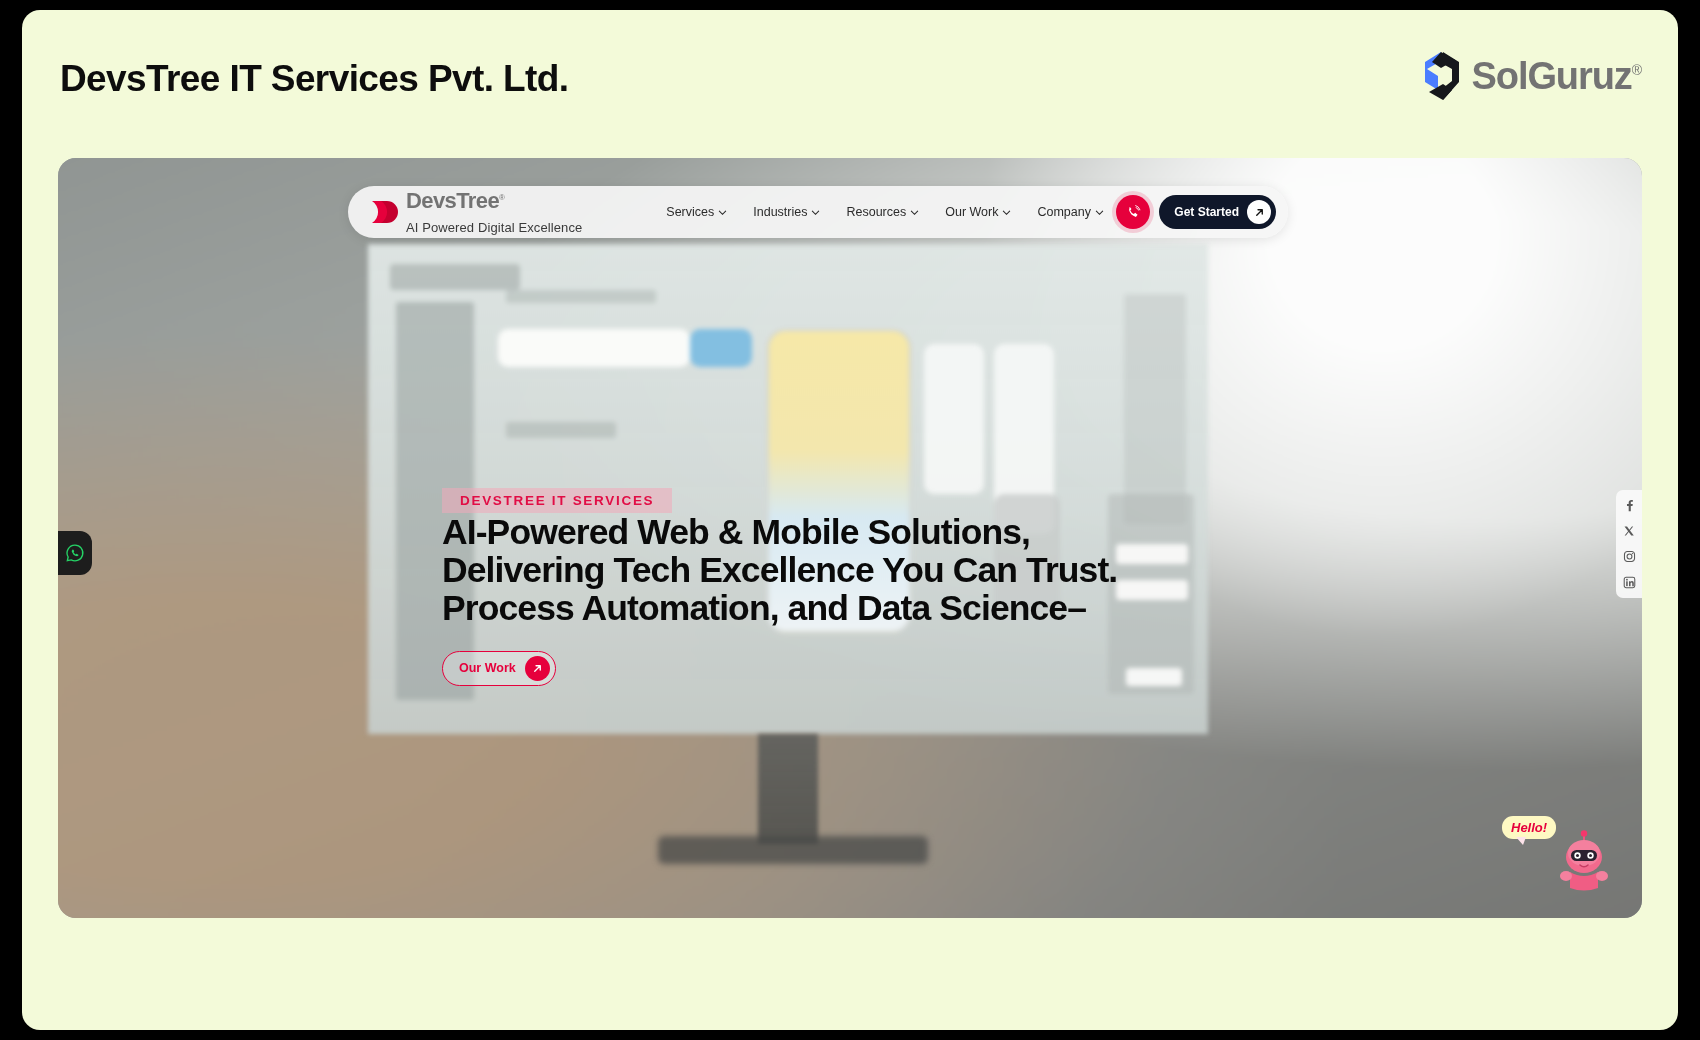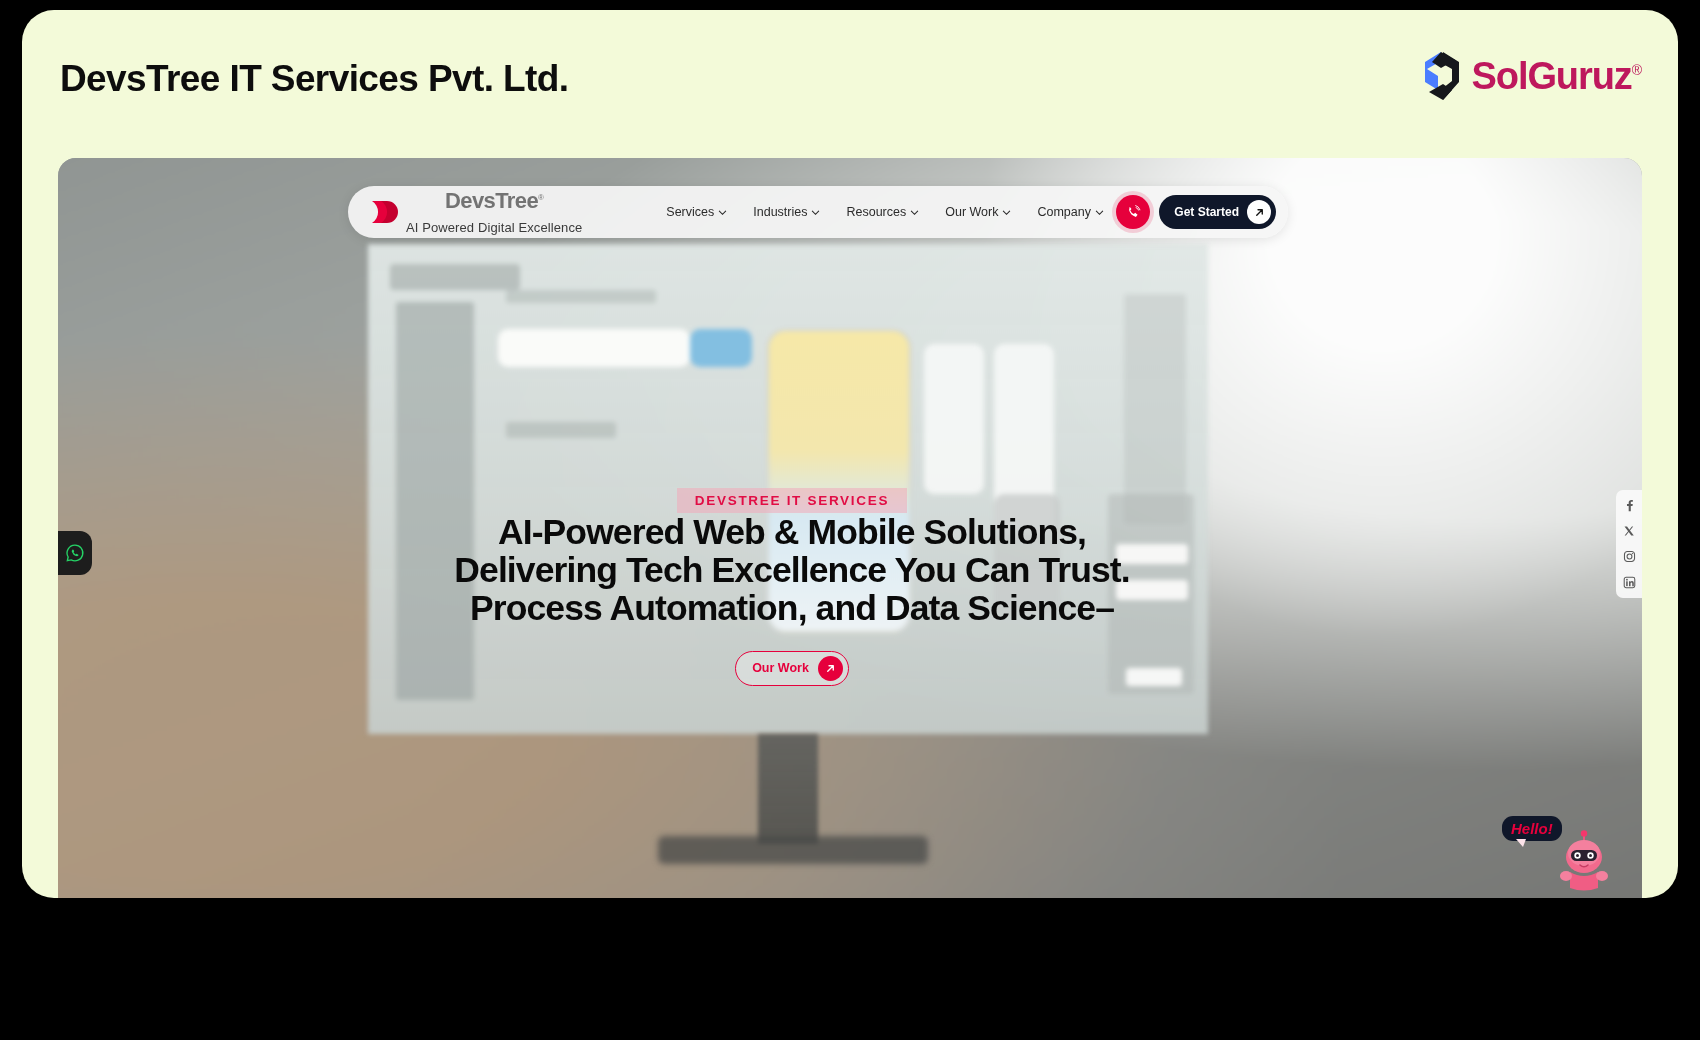--- a/index.html
+++ b/index.html
@@ -13,25 +13,24 @@
     overflow: hidden;
     font-family: "Liberation Sans", sans-serif;
   }
 
   
   .page-card {
     position: absolute;
     left: 22px;
     top: 10px;
     width: 1656px;
-    height: 888px;
+    height: 1020px;
     background: #f3fad9;
-    border-radius: 32px;
+    border-radius: 18px;
     overflow: hidden;
-    text-align: center;
   }
 
   
   .doc-header {
     position: absolute;
     left: 0; top: 0;
     width: 100%;
     height: 140px;
   }
   .doc-title {
@@ -50,21 +49,21 @@
     top: 40px;
     display: flex;
     align-items: center;
     gap: 7px;
   }
   .brand-mark { width: 46px; height: 52px; display:block; }
   .brand-word {
     font-size: 38px;
     font-weight: bold;
     letter-spacing: -1.1px;
-    color: #be185d;
+    color: #737373;
     line-height: 1;
     position: relative;
   }
   .brand-reg {
     font-size: 14px;
     vertical-align: super;
     font-weight: normal;
     letter-spacing: 0;
   }
 
@@ -361,24 +360,24 @@
     position: absolute;
     right: 30px;
     bottom: 26px;
     width: 110px;
     height: 80px;
     cursor: pointer;
   }
   .bubble {
     position: absolute;
     left: 0; top: 4px;
-    background: #0f172a;
+    background: #fef9c3;
     border-radius: 11px;
     padding: 4px 9px;
-    font-size: 15px;
+    font-size: 13px;
     font-weight: bold;
     color: #e6003c;
     font-style: italic;
   }
   .bubble::after {
     content: "";
     position: absolute;
     left: 14px; bottom: -6px;
     border-left: 7px solid transparent;
     border-right: 3px solid transparent;

